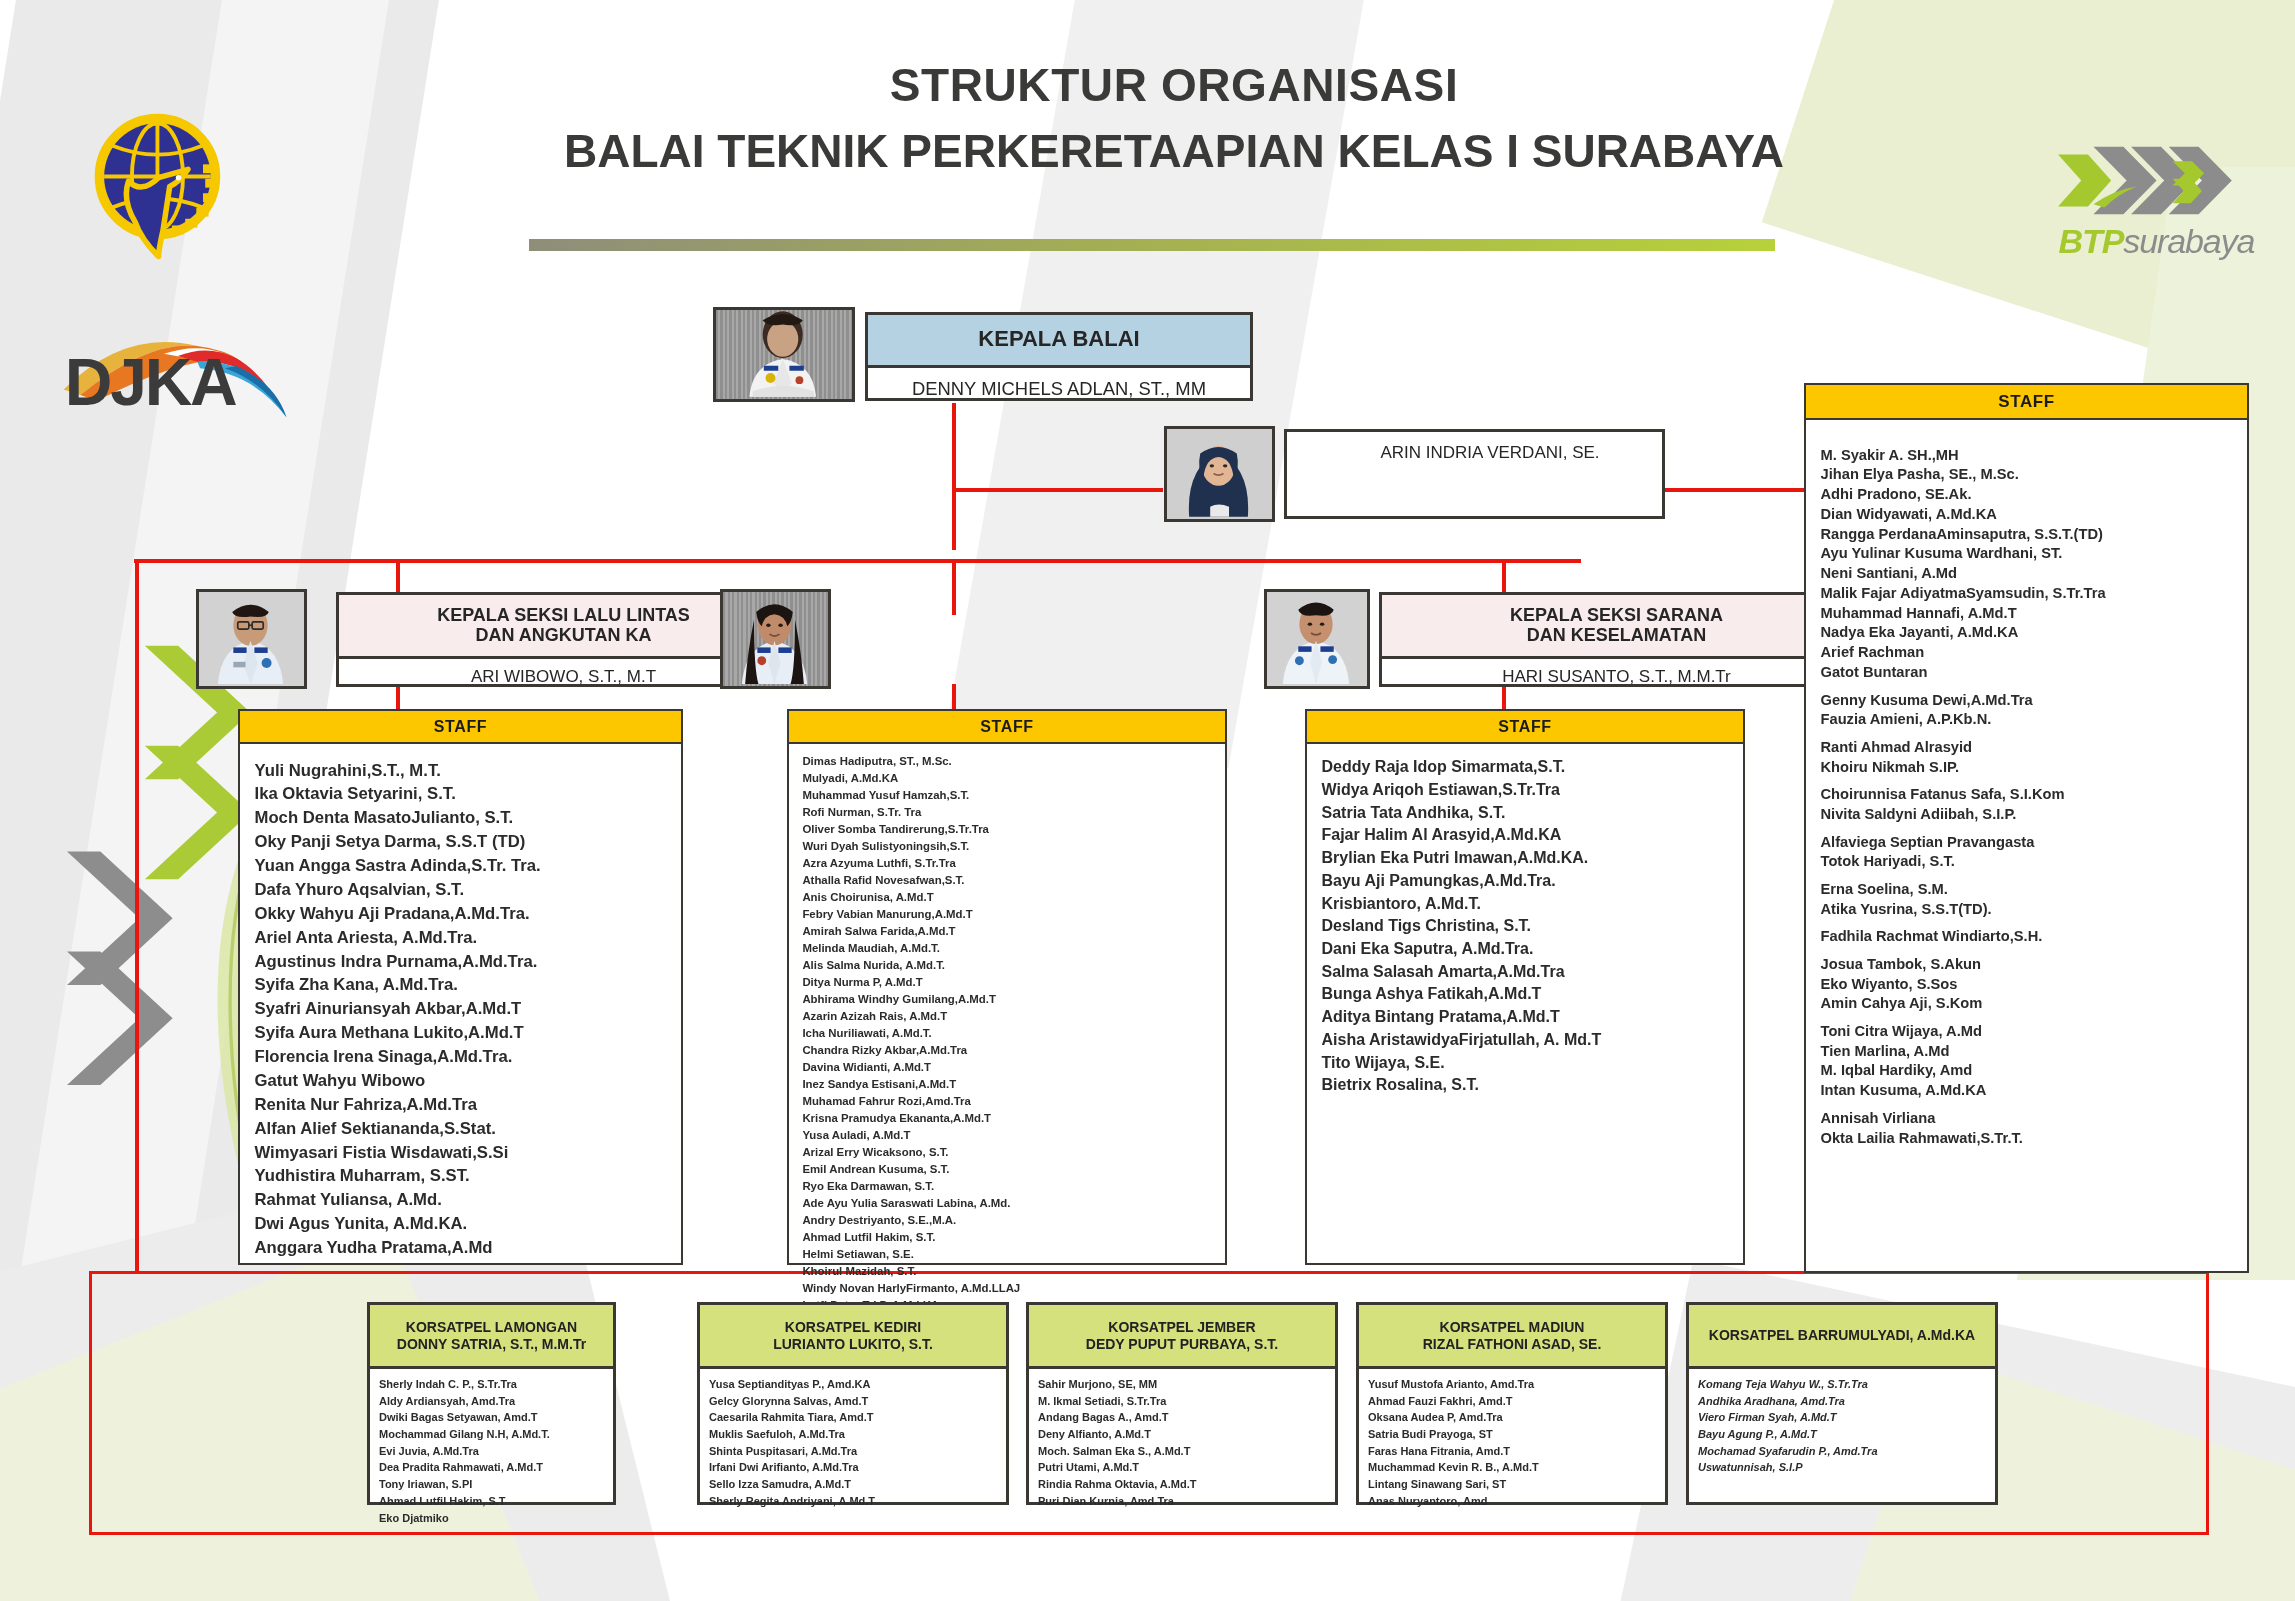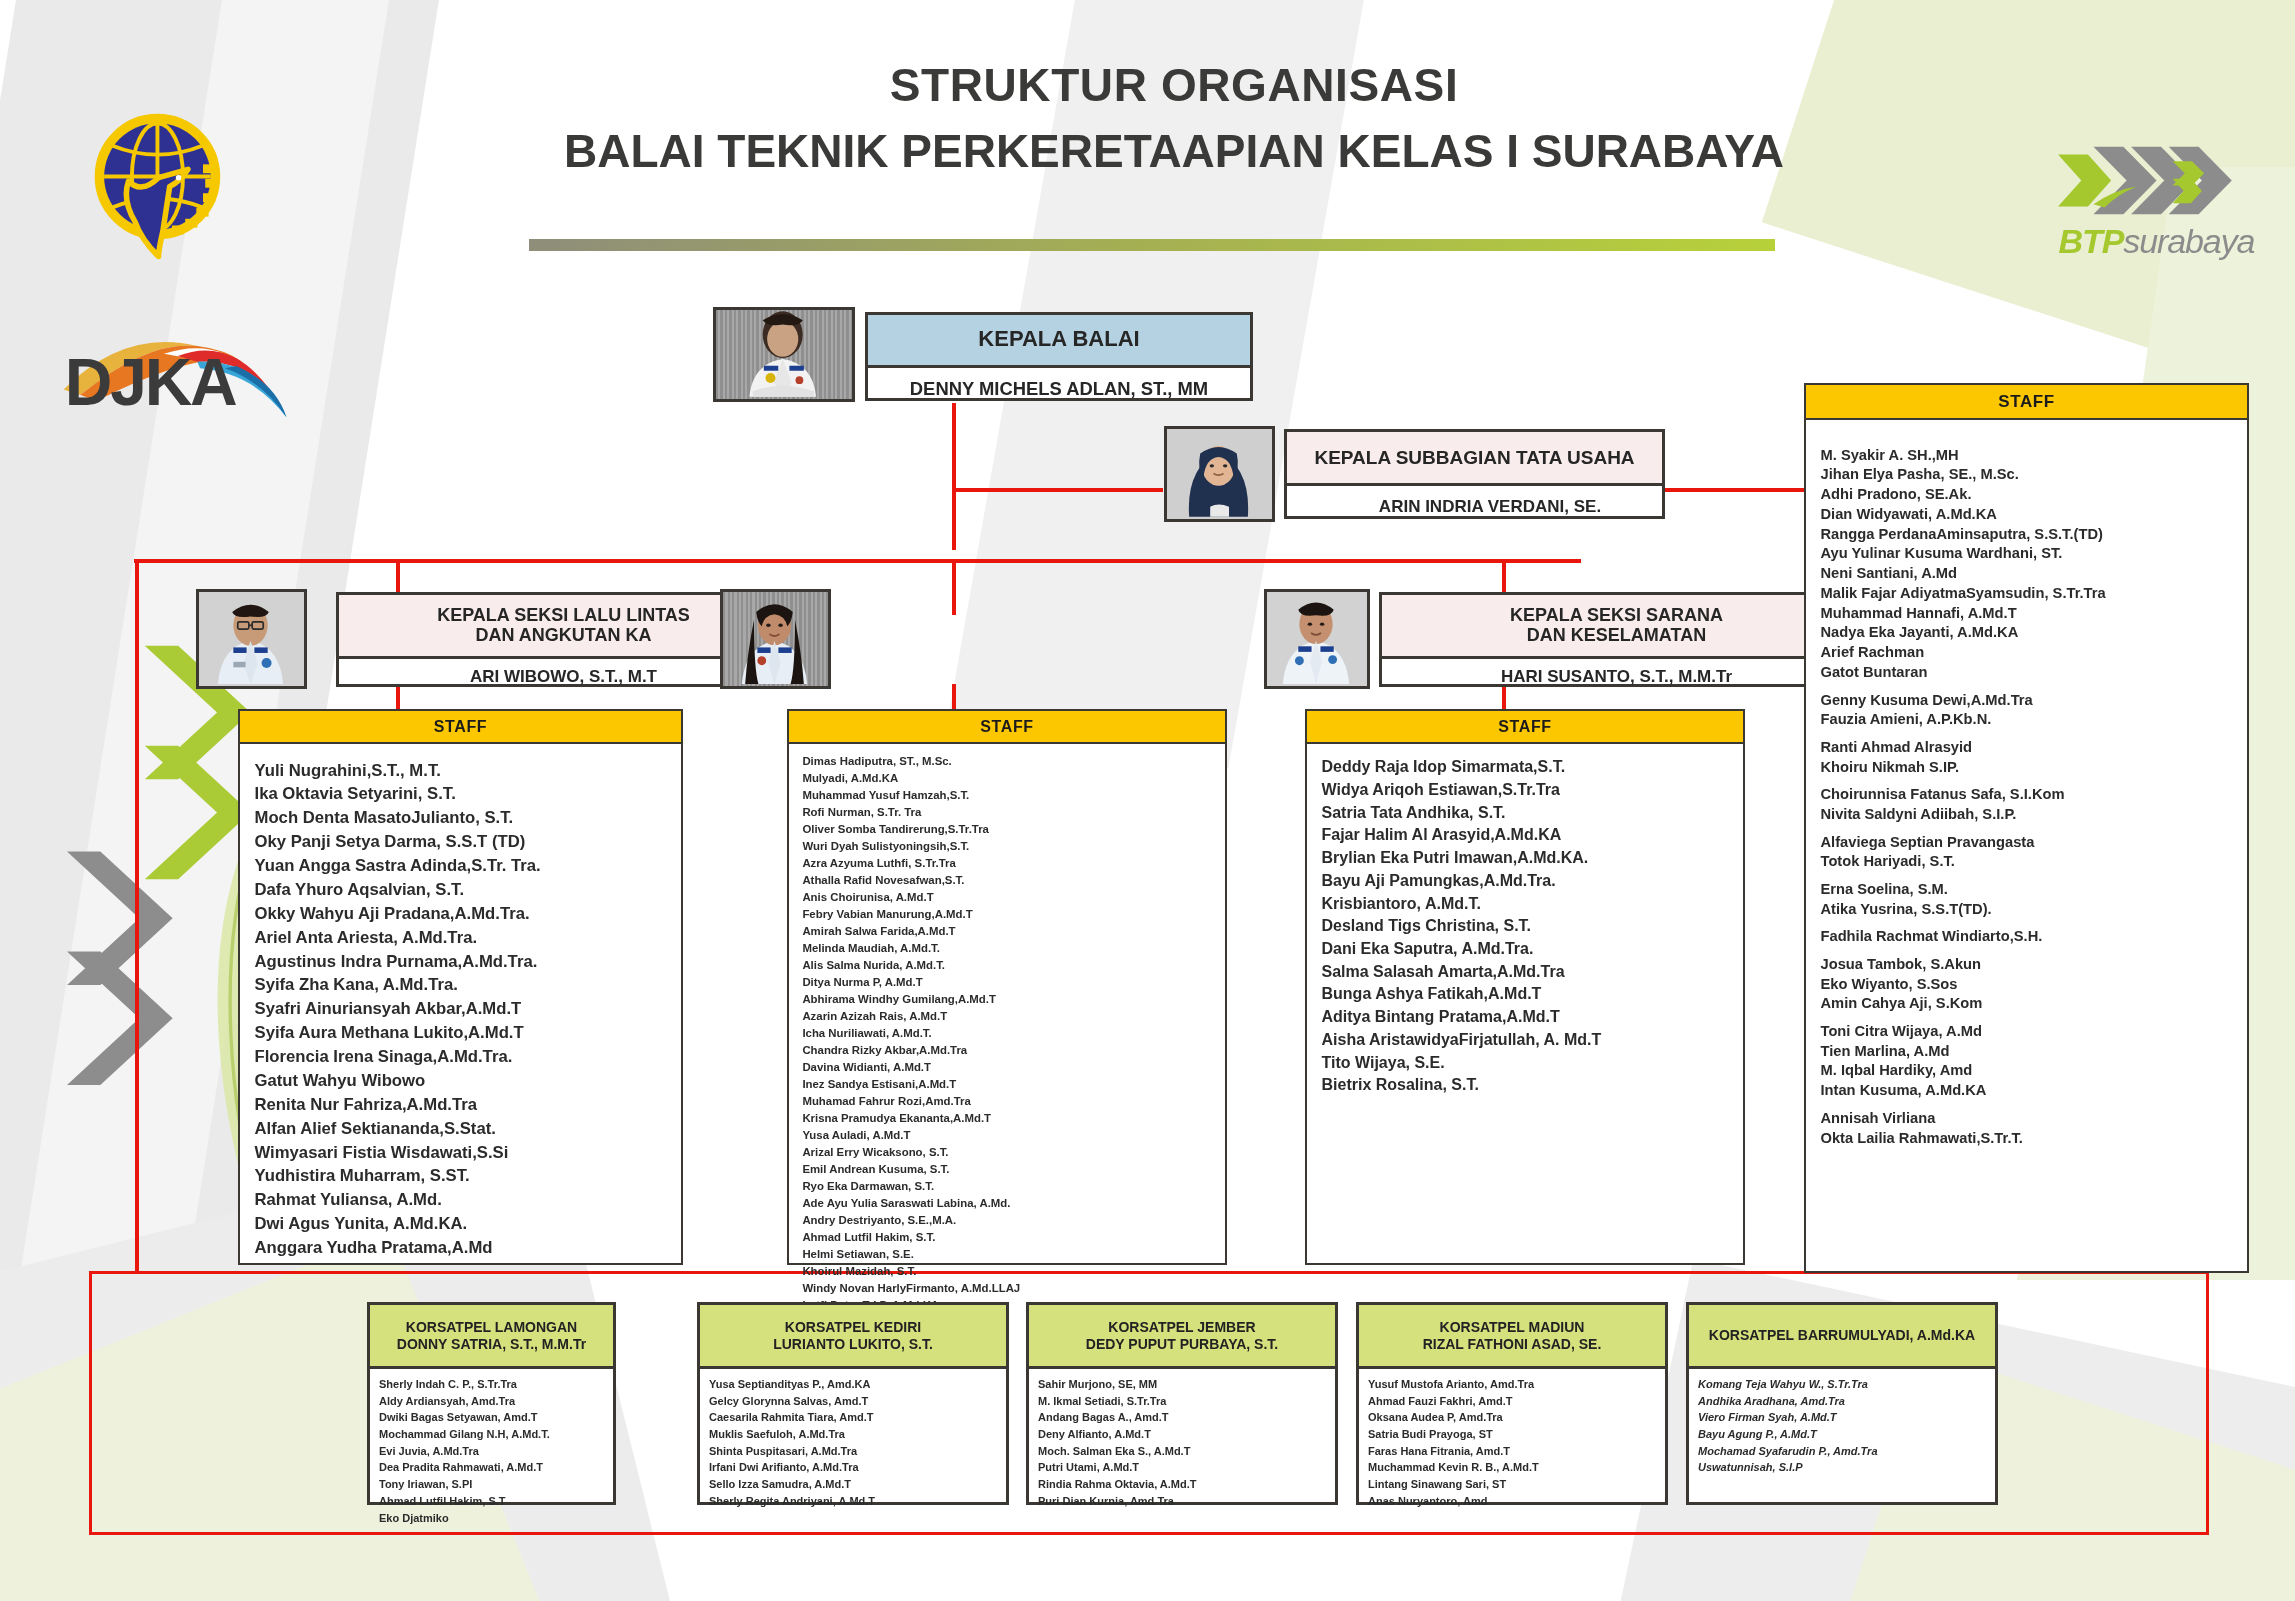--- a/index.html
+++ b/index.html
@@ -81,21 +81,21 @@
   .photo .ph-bg{position:absolute;inset:0;}
   .box{
     border:3.9px solid #3b3733;background:#ffffff;box-sizing:border-box;
     flex:1 1 auto;
   }
   .box .hdr{
     font-weight:bold;text-align:center;line-height:1.12;
     padding:5.6px 3.3px;border-bottom:3.9px solid #3b3733;
   }
   .box .nm{
-    font-weight:bold;line-height:1.1;
+    font-weight:normal;line-height:1.1;
     display:flex;align-items:center;justify-content:center;
   }
 
   
   .staffpanel{position:absolute;z-index:4;border:2.8px solid #3b3733;background:#fff;box-sizing:border-box;}
   .staffpanel .sp-hdr{
     background:#fdc700;border-bottom:2.8px solid #3b3733;
     text-align:center;font-weight:bold;color:#1b1b1b;
     letter-spacing:0.6px;
   }
@@ -251,21 +251,20 @@
       <path d="M40 158 Q34 70 93 40 Q152 70 146 158 Z" fill="#20304f"></path>
       <ellipse cx="93" cy="66" rx="30" ry="36" fill="#e2b694"></ellipse>
       <path d="M60 44 Q93 20 126 44 Q132 74 120 86 Q116 52 93 50 Q70 52 66 86 Q54 74 60 44 Z" fill="#20304f"></path>
       <ellipse cx="81" cy="66" rx="4" ry="3" fill="#2b2b2b"></ellipse>
       <ellipse cx="105" cy="66" rx="4" ry="3" fill="#2b2b2b"></ellipse>
       <path d="M84 80 Q93 86 102 80" stroke="#8d5b42" stroke-width="3" fill="none"></path>
       <path d="M78 140 Q93 132 112 140 L112 158 L78 158 Z" fill="#e9e9e9"></path>
     </svg>
   </div>
   <div class="box" style="margin-left:9px;height:90px;margin-top:3.3px;">
-    <div class="hdr" style="background:#f9ecec;font-size:19px;height:40px;display:flex;align-items:center;justify-content:center;">KEPALA SUBBAGIAN TATA USAHA</div>
     <div class="nm" style="font-size:17px;height:42px;padding-left:31px;">ARIN INDRIA VERDANI, SE.</div>
   </div>
 </div>
 
 <div class="node" style="left:196px;top:589px;width:595px;height:100px;gap:20px;">
   <div class="photo" style="width:111px;height:100px;">
     <div class="ph-bg" style="background:#d2d2d2;"></div>
     <svg style="position:absolute;left:0;top:0;" width="103" height="92" viewBox="0 0 186 166">
       <path d="M34 166 Q40 98 93 88 Q146 98 152 166 Z" fill="#e7eef5"></path>
       <ellipse cx="93" cy="60" rx="31" ry="37" fill="#c79a78"></ellipse>

